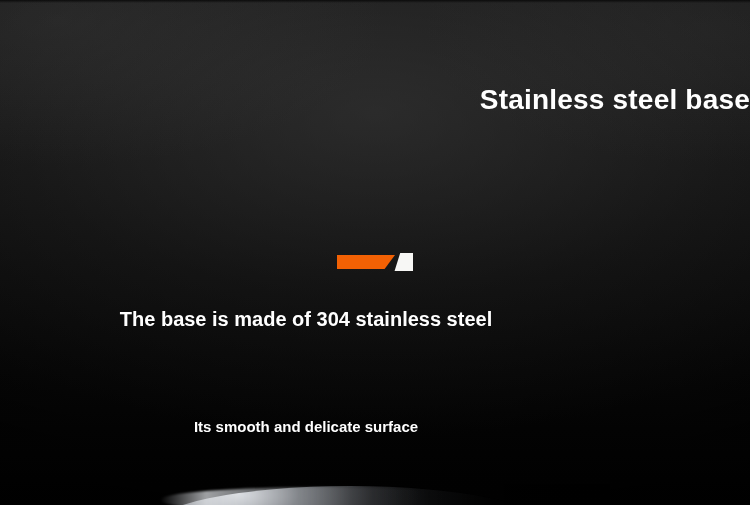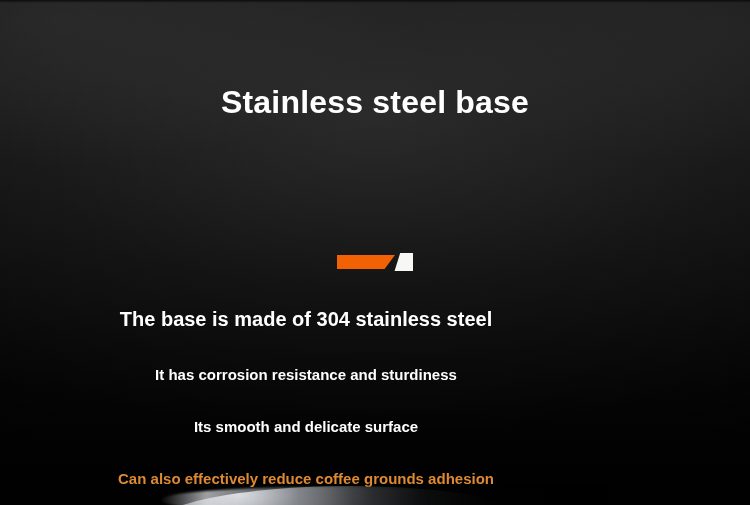--- a/index.html
+++ b/index.html
@@ -57,24 +57,25 @@
   .content {
     position: absolute;
     inset: 0;
     text-align: center;
   }
   .headline-main {
     position: absolute;
     top: 84px;
     left: 0;
     width: 750px;
-    font-size: 32px;
+    font-size: 28px;
     font-weight: bold;
     color: #ffffff;
     letter-spacing: 0.2px;
+    text-align: right;
   }
   .headline-sub {
     position: absolute;
     top: 163px;
     left: 0;
     width: 750px;
     font-size: 27px;
     font-weight: bold;
     color: #ef3d10;
     letter-spacing: 0.2px;
@@ -180,25 +181,23 @@
 
     <div class="divider">
       <div class="divider-inner">
         <div class="divider-bar"></div>
         <div class="divider-chip"></div>
       </div>
     </div>
 
     <div class="body-line line-1">The base is made of 304 stainless steel</div>
 
-    <div class="body-line line-2">It has corrosion resistance and sturdiness</div>
 
     <div class="body-line line-3">Its smooth and delicate surface</div>
 
-    <div class="body-line line-4">Can also effectively reduce coffee grounds adhesion</div>
 
   </div>
 
   <div class="product-disc"></div>
   <div class="product-rim"></div>
   <div class="product-fade"></div>
 
 </div>
 
 </body></html>

